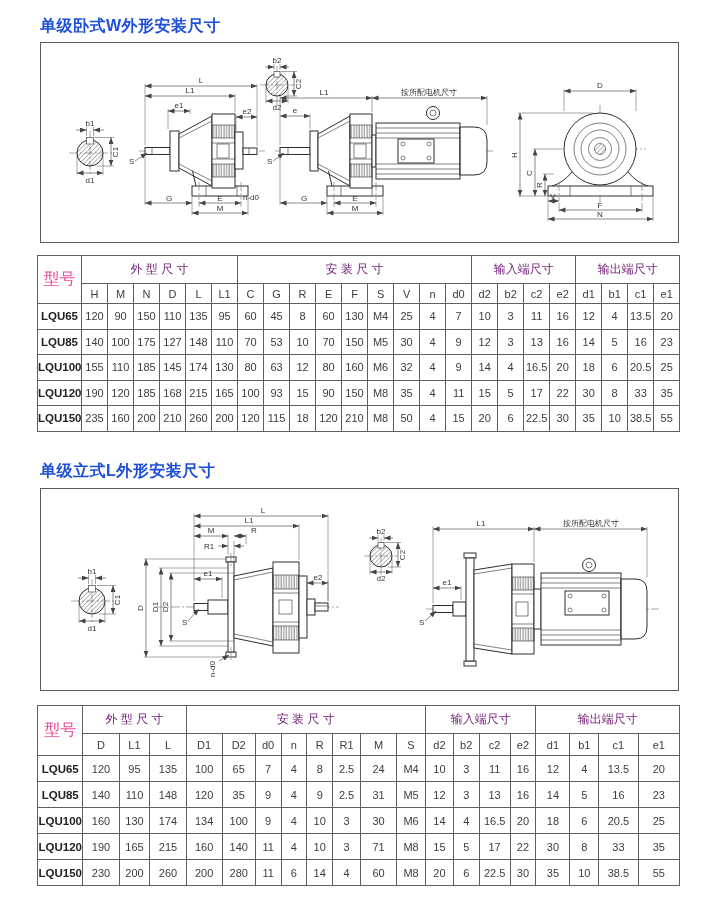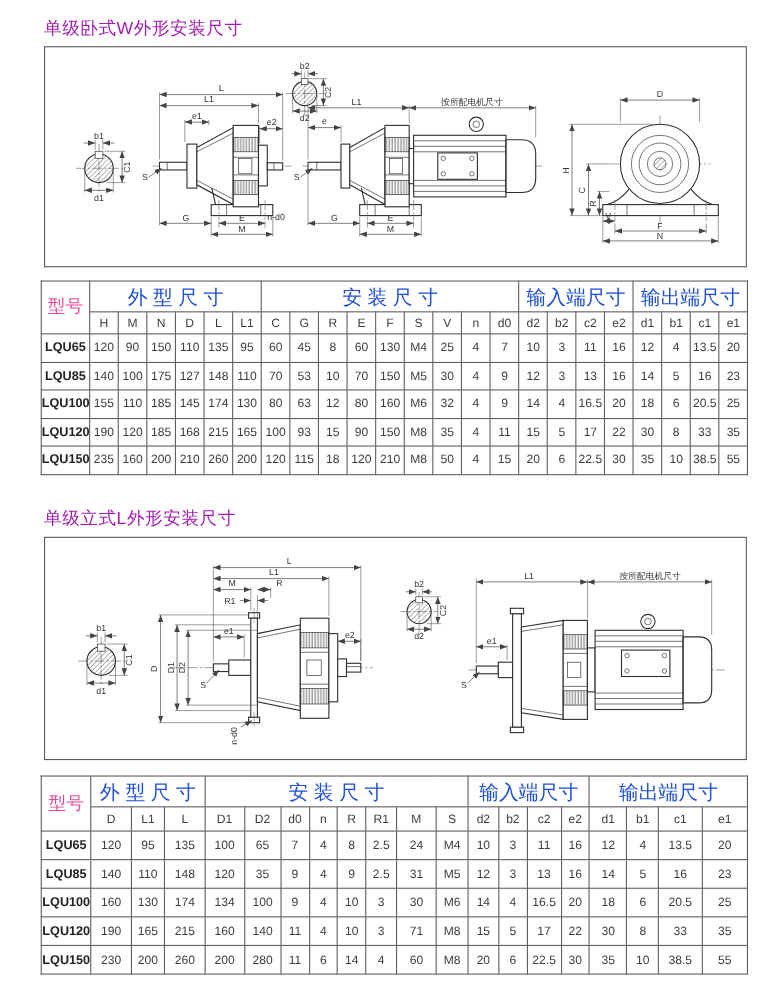--- a/index.html
+++ b/index.html
@@ -1,27 +1,27 @@
 <!DOCTYPE html>
 <html><head>
 <meta charset="utf-8">
 <style>
 *{box-sizing:border-box}
 html,body{margin:0;padding:0;width:713px;height:907px;background:#ffffff;font-family:"Liberation Sans",sans-serif}
-.title{position:absolute;left:40px;font-size:16px;font-weight:normal;color:#a21caf;letter-spacing:.5px}
+.title{position:absolute;left:40px;font-size:16px;font-weight:bold;color:#1d4ed8;letter-spacing:.5px}
 #title1{top:16px}
 #title2{top:461px}
 .dbox{position:absolute;left:40px;width:639px;border:1px solid #5a5a5a;background:#fff}
 #dbox1{top:42px;height:201px}
 #dbox2{top:488px;height:203px}
 .dtab{position:absolute;left:37px;border-collapse:collapse;table-layout:fixed;width:643px}
 #table1{top:255px}
 #table2{top:705px}
 .dtab td,.dtab th{border:1px solid #5f5f5f;text-align:center;vertical-align:middle;padding:0;font-weight:normal;font-size:11px;color:#3c3c3c;overflow:hidden}
-.dtab .grp{font-size:18px;color:#1d4ed8}
+.dtab .grp{font-size:12px;color:#701a75}
 .dtab .model{font-weight:bold;font-size:11.5px;color:#222}
 .dtab .model-h{font-size:16px;color:#ec4899}
 svg{display:block}
 svg text{font-family:"Liberation Sans",sans-serif;font-size:8px;fill:#333}
 .sk1{stroke:#2e2e2e;stroke-width:1}
 .sk6{stroke:#2e2e2e;stroke-width:.6}
 .cl{stroke:#707070;stroke-width:.6;stroke-dasharray:9 2 2 2;fill:none}
 .el{stroke:#5c5c5c;stroke-width:.55;fill:none}
 .dl{stroke:#4a4a4a;stroke-width:.65;fill:none;marker-start:url(#ar);marker-end:url(#ar)}
 .dle{stroke:#4a4a4a;stroke-width:.65;fill:none;marker-end:url(#ar)}

